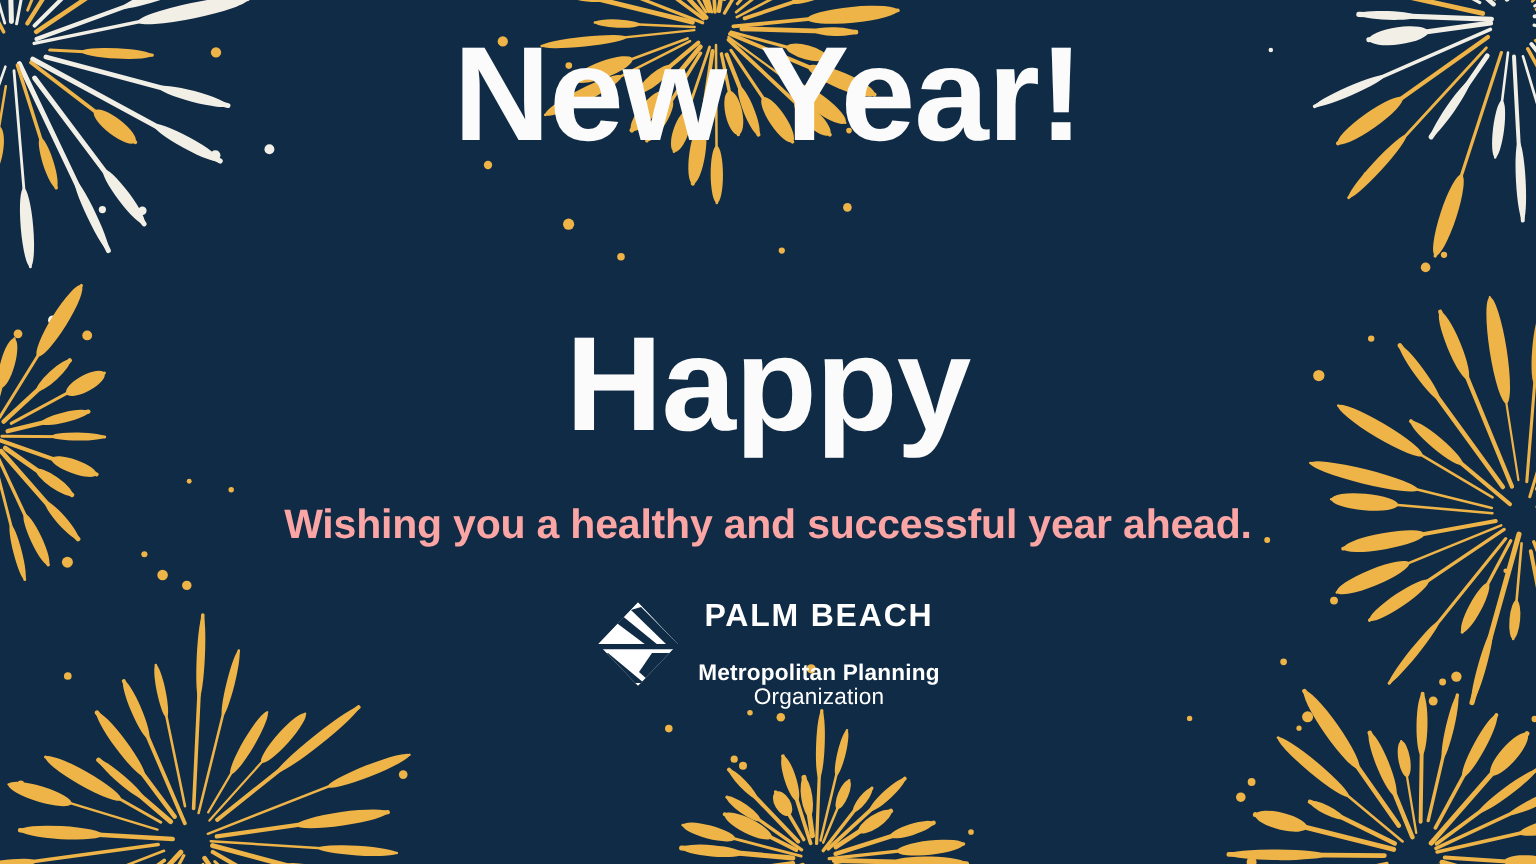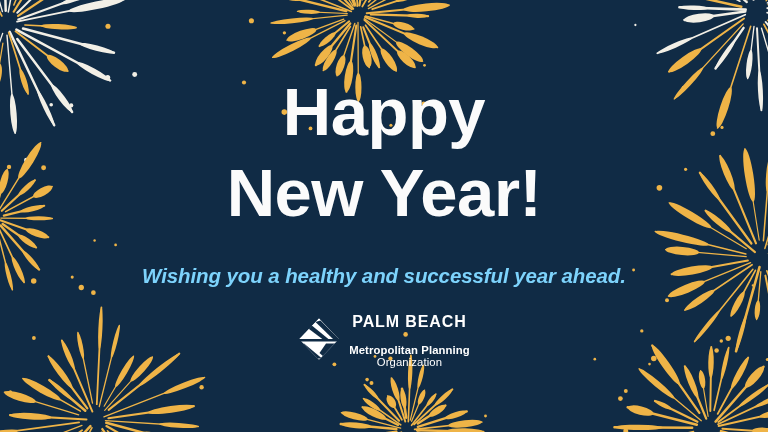--- a/index.html
+++ b/index.html
@@ -35,32 +35,30 @@
     font-size:67px;
     line-height:1.0;
     margin-top:78px;
   }
   .line2 {
     font-size:67px;
     line-height:1.0;
     margin-top:14px;
   }
   .subtitle {
-    margin-top:38px;
+    margin-top:25px;
     font-size:20.5px;
     font-weight:bold;
-    color:#7dd3fc;
+    color:#fca5a5;
     letter-spacing:-0.1px;
     text-align:center;
-    font-style:italic;
   }
   .logo {
     margin-top:25px;
     display:flex;
-    align-items:center;
     gap:9px;
   }
   .logo-mark { flex:0 0 auto; }
   .logo-text {
     display:flex; flex-direction:column;
     align-items:center;
     color:#FFFFFF;
     line-height:1.08;
   }
   .logo-primary {
@@ -634,22 +632,22 @@
           <circle cx="620.4" cy="398.6" r="2.39" fill="#EFB447"></circle>
           <circle cx="594.8" cy="359.2" r="1.34" fill="#EFB447"></circle>
           <circle cx="667.0" cy="300.3" r="1.98" fill="#EFB447"></circle>
           <circle cx="625.8" cy="431.0" r="2.49" fill="#EFB447"></circle>
         </g>
       </svg>
   </div>
 
   <div class="content">
 
+    <div class="greeting line2">New Year!</div>
     <div class="greeting line1">Happy</div>
-    <div class="greeting line2">New Year!</div>
 
     <div class="subtitle">Wishing you a healthy and successful year ahead.</div>
 
     <div class="logo">
       <span class="logo-mark">
         <svg width="42" height="44" viewBox="0 0 42 44" xmlns="http://www.w3.org/2000/svg">
           <defs>
             <clipPath id="diamondClip">
               <polygon points="21,1 41,22 21,43 1,22"></polygon>
             </clipPath>

